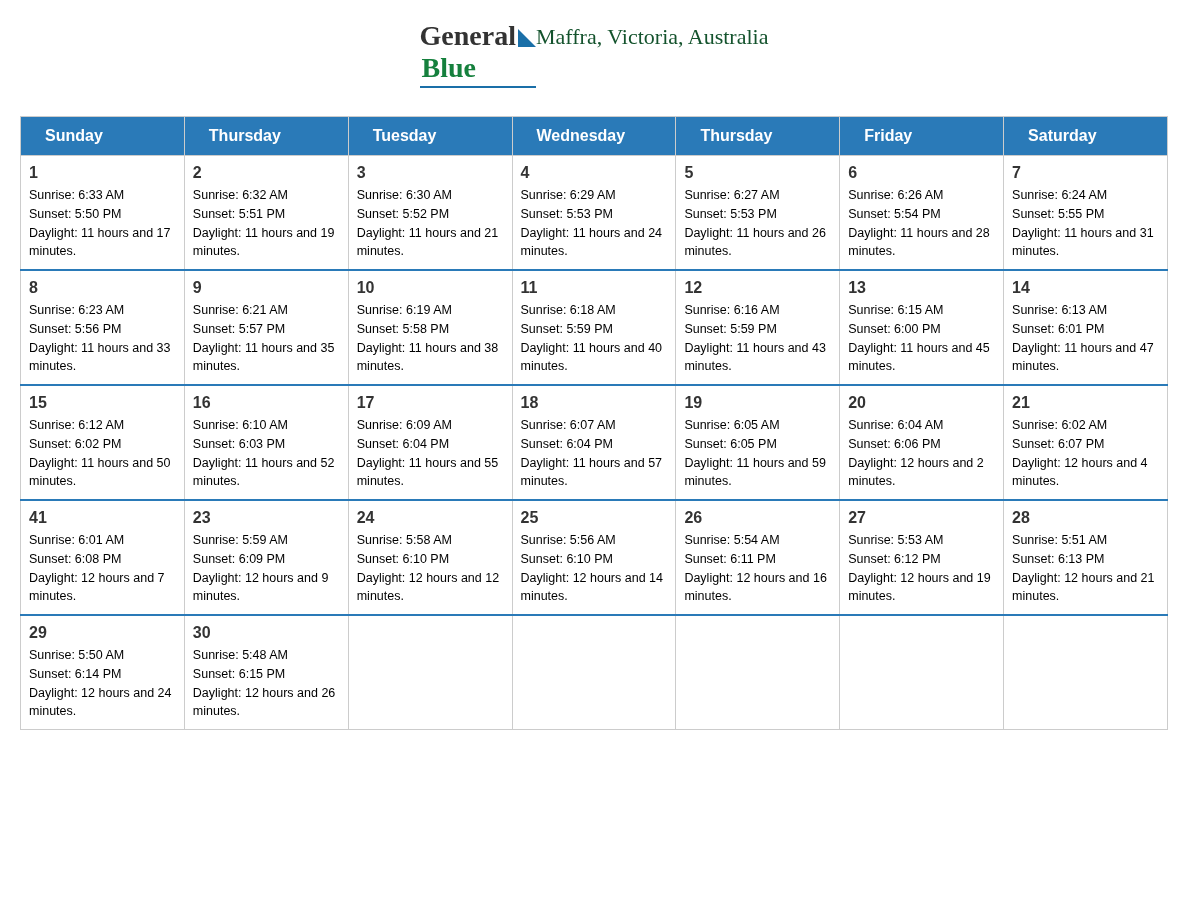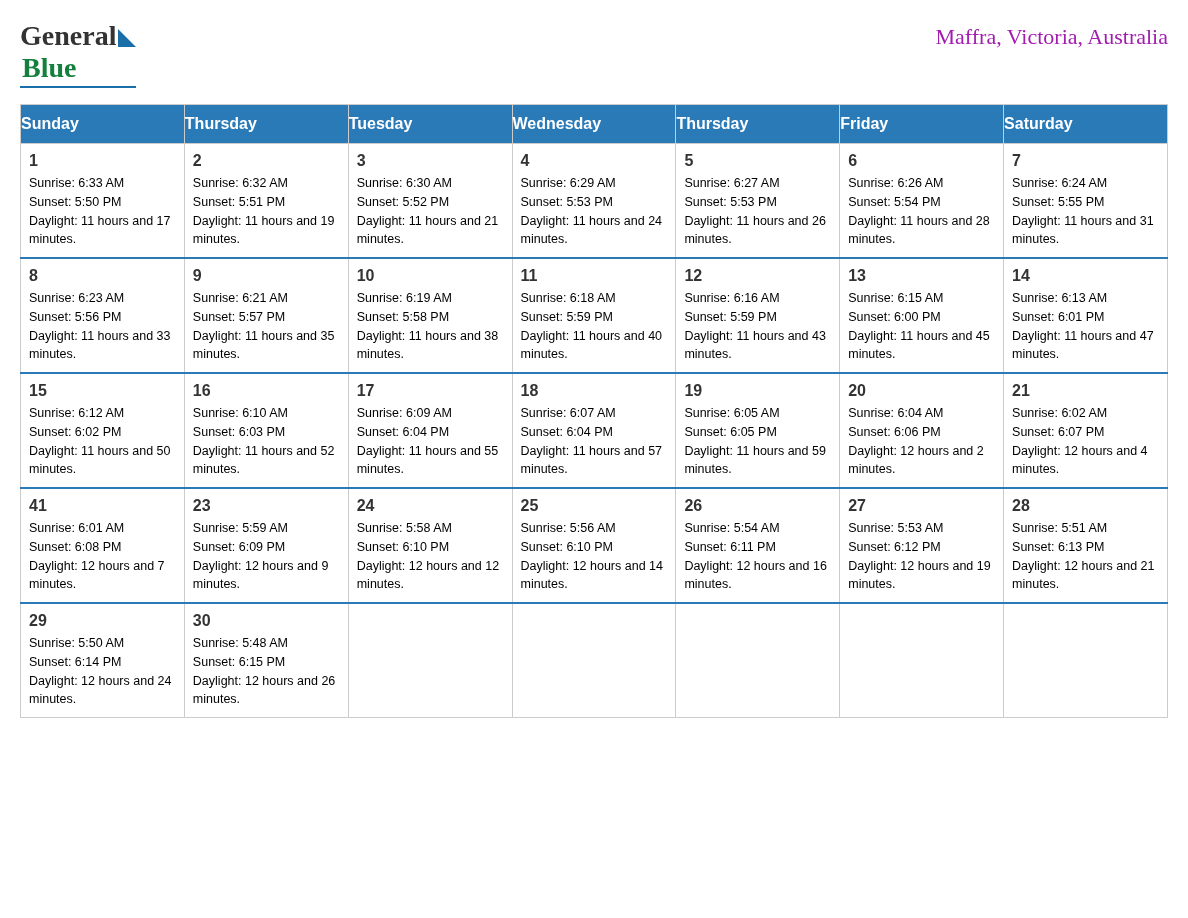--- a/index.html
+++ b/index.html
@@ -5,23 +5,23 @@
     * { box-sizing: border-box; margin: 0; padding: 0; }
     body {
       font-family: Arial, sans-serif;
       background: #fff;
       padding: 20px;
       width: 1188px;
       min-height: 918px;
     }
     .header {
       display: flex;
-      justify-content: space-between;
+      justify-content: center;
       align-items: flex-start;
-      margin-bottom: 16px;
+      margin-bottom: 28px;
     }
     .logo {
       display: flex;
       flex-direction: column;
       align-items: flex-start;
     }
     .logo-text {
       display: flex;
       align-items: center;
     }
@@ -58,35 +58,35 @@
     }
     .month-title {
       font-size: 52px;
       font-weight: bold;
       color: #333;
       font-family: Georgia, serif;
       line-height: 1.1;
     }
     .location {
       font-size: 22px;
-      color: #a21caf;
+      color: #14532d;
       font-family: Georgia, serif;
       margin-top: 4px;
     }
     .calendar {
       width: 100%;
       border-collapse: collapse;
       border: 1px solid #ccc;
     }
     .calendar th {
       background-color: #2a7ab8;
       color: #fff;
       font-size: 16px;
       font-weight: bold;
-      padding: 10px 0;
+      padding: 10px 24px;
       text-align: left;
       border: 1px solid #ccc;
     }
     .calendar td {
       vertical-align: top;
       padding: 8px;
       border: 1px solid #ccc;
       width: 14.28%;
       min-height: 100px;
       font-size: 13px;

